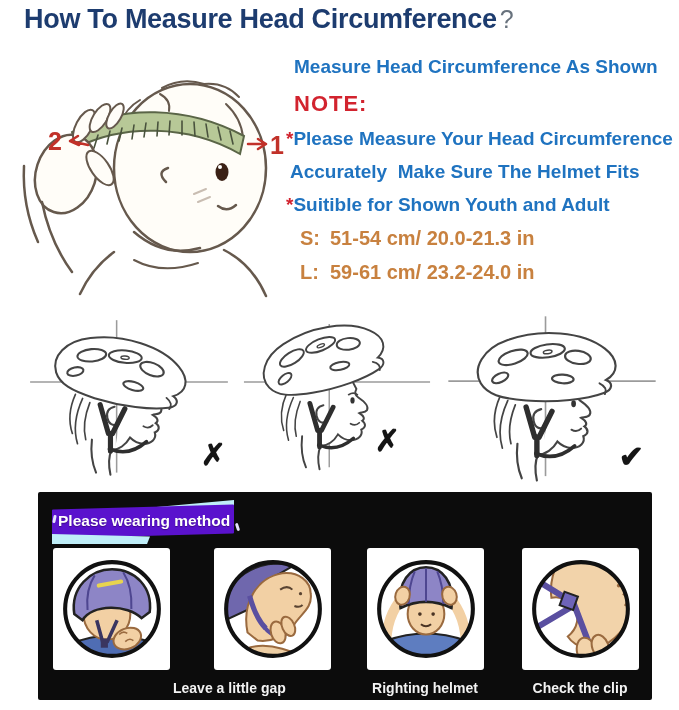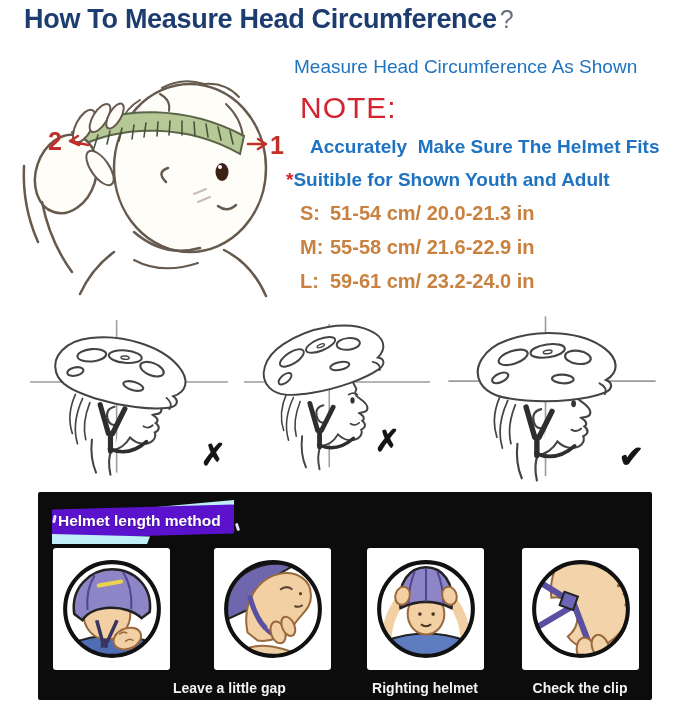--- a/index.html
+++ b/index.html
@@ -13,25 +13,25 @@
   .page{position:relative;width:679px;height:710px;background:#fff;overflow:hidden;
         font-family:"Liberation Sans",sans-serif;border-radius:32px;}
   
   .title{position:absolute;left:24px;top:4px;font-size:27px;font-weight:bold;
          color:var(--navy);letter-spacing:-0.3px;white-space:nowrap;}
   .title .qmark{color:#68727d;font-weight:400;font-size:25px;margin-left:3px;}
   
   .measure-illo{position:absolute;left:12px;top:44px;width:272px;height:258px;}
   
   .instructions{position:absolute;left:286px;top:52px;width:392px;}
-  .ins-heading{color:var(--blue);font-size:19px;font-weight:normal;margin:4px 0 0 8px;white-space:pre-wrap;}
-  .note{color:var(--red);font-size:30px;font-weight:normal;letter-spacing:1px;margin:13px 0 0 14px;}
+  .ins-heading{color:var(--blue);font-size:19px;font-weight:bold;margin:4px 0 0 8px;white-space:pre-wrap;}
+  .note{color:var(--red);font-size:22px;font-weight:bold;letter-spacing:1px;margin:13px 0 0 8px;}
   .ins-line{color:var(--blue);font-size:19px;font-weight:bold;margin:11px 0 0 0;white-space:pre-wrap;}
   .ins-line .star{color:var(--red);}
-  .ins-line.indent{margin-left:24px;}
+  .ins-line.indent{margin-left:4px;}
   .sizes{margin:9px 0 0 14px;}
   .size-row{color:var(--orange);font-size:20px;font-weight:700;margin-top:11px;white-space:pre-wrap;}
   .size-row .size-label{display:inline-block;width:30px;}
   
   .fit-guide{position:absolute;left:0;top:310px;width:679px;height:180px;}
   .fit-fig{position:absolute;}
   .fit-fig svg{display:block;width:100%;height:100%;}
   .fit-mark{position:absolute;font-size:30px;font-weight:900;color:#151515;line-height:1;}
   
   .panel{position:absolute;left:38px;top:492px;width:614px;height:208px;
@@ -118,25 +118,25 @@
         <path d="M236,100 L254,100 M254,100 l-8,-5 M254,100 l-8,5"></path>
       </g>
       <text x="36" y="106" font-size="25" font-weight="bold" fill="#c13129">2</text>
       <text x="258" y="110" font-size="25" font-weight="bold" fill="#c13129">1</text>
     </svg>
   </div>
 
   <div class="instructions">
     <div class="ins-heading">Measure Head Circumference As Shown</div>
     <div class="note">NOTE:</div>
+    <div class="ins-line"><span class="star">*</span><span>Please Measure Your Head Circumference</span></div>
     <div class="ins-line indent">Accurately  Make Sure The Helmet Fits</div>
     <div class="ins-line"><span class="star">*</span><span>Suitible for Shown Youth and Adult</span></div>
     <div class="sizes">
       <div class="size-row"><span class="size-label">S:</span><span>51-54 cm/ 20.0-21.3 in</span></div>
-      <div class="size-row"><span class="size-label">M:</span><span>55-58 cm/ 21.6-22.9 in</span></div>
       <div class="size-row"><span class="size-label">L:</span><span>59-61 cm/ 23.2-24.0 in</span></div>
     </div>
   </div>
 
   <svg width="0" height="0" style="position:absolute" aria-hidden="true">
     <defs>
       <g id="fit-face" fill="none" stroke="#444" stroke-width="2" stroke-linecap="round">
         <path d="M100,52 C110,56 117,63 120,71 C118,75 119,78 122,80 C128,84 133,89 131,93
                  C129,96 125,95 123,96 C128,99 129,102 126,104 C130,107 130,111 125,113
                  C127,119 122,124 114,124 C108,124 104,121 101,118 C97,125 90,130 83,130
@@ -196,21 +196,21 @@
   </div>
 
   <div class="panel">
 
     <div class="ribbon">
       <div class="rb-cyan-top"></div>
       <div class="rb-purple"></div>
       <div class="rb-cyan-bottom"></div>
       <div class="sparkle left"></div>
       <div class="sparkle right"></div>
-      <div class="rb-text">Helmet length method</div>
+      <div class="rb-text">Please wearing method</div>
     </div>
 
     <div class="step-card" style="left:15px;">
       <svg viewBox="0 0 106 106">
         <clipPath id="clip1">
             <circle cx="53" cy="53" r="46"></circle>
           </clipPath>
         <g clip-path="url(#clip1)">
           <rect x="0" y="0" width="106" height="106" fill="#fff"></rect>
           <path d="M8,106 L10,88 Q53,70 98,88 L98,106 Z" fill="#4f6db3" stroke="#222" stroke-width="2"></path>

